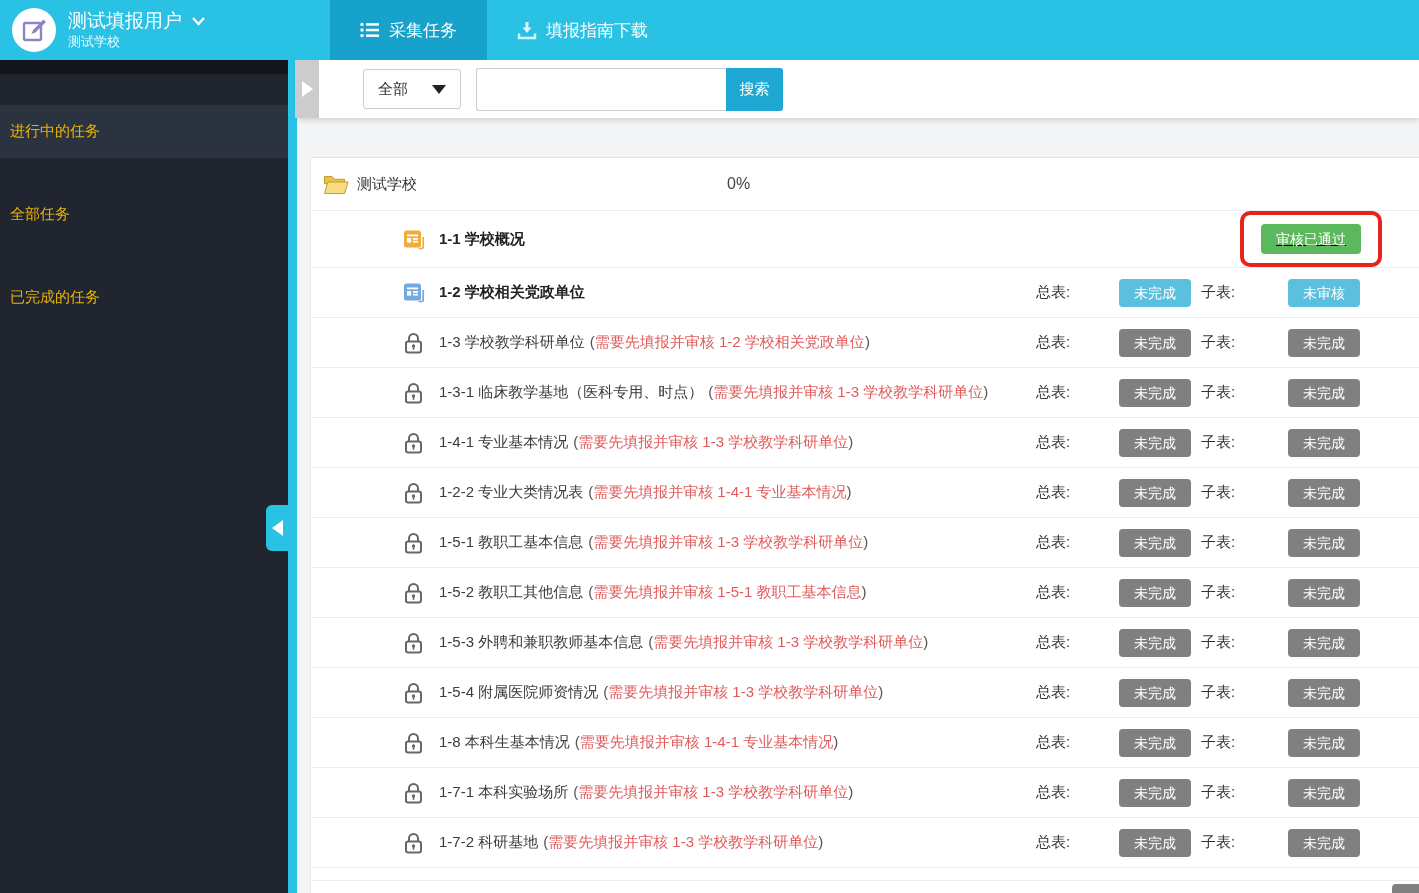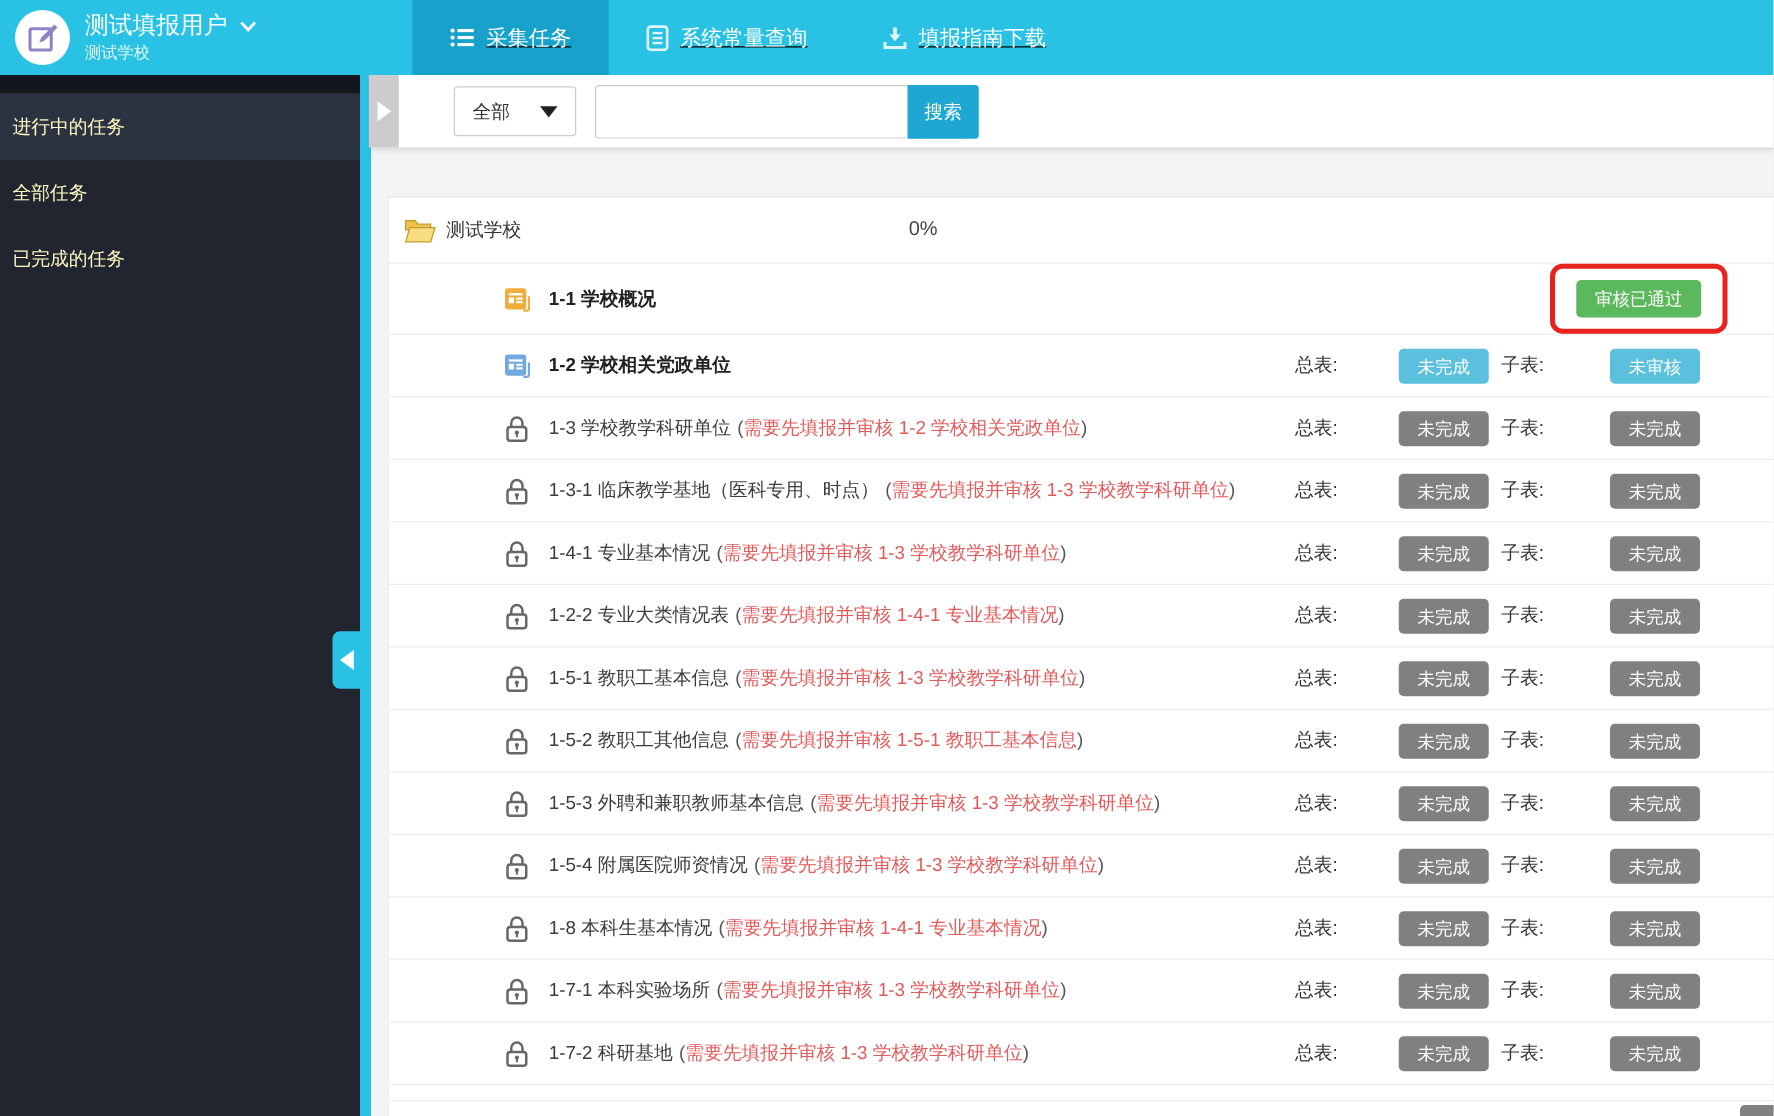--- a/index.html
+++ b/index.html
@@ -8,28 +8,28 @@
     position:relative; width:1419px; height:893px; overflow:hidden;
     background:#f3f4f6; font-family:"Liberation Sans", sans-serif;
   }
   
   .topbar { position:absolute; left:0; top:0; right:0; height:60px; background:#29c1e4; display:flex; z-index:5; }
   .user-block { width:330px; display:flex; align-items:center; padding-left:12px; gap:12px; cursor:pointer; }
   .avatar { width:44px; height:44px; border-radius:50%; background:#fff; display:flex; align-items:center; justify-content:center; flex:none; }
   .user-text { line-height:1.15; }
   .user-name { color:#fff; font-size:19px; display:flex; align-items:center; gap:9px; white-space:nowrap; }
   .user-org { color:#e8fbff; font-size:13px; margin-top:3px; }
-  .tabs { display:flex; align-items:stretch;text-decoration:underline; }
+  .tabs { display:flex; align-items:stretch; }
   .tab { display:flex; align-items:center; gap:9px; padding:0 30px; color:#fff; font-size:17px; cursor:pointer; white-space:nowrap; }
   .tab.active { background:#17a2cb; }
   
   .sidebar { position:absolute; left:0; top:60px; width:288px; bottom:0; background:#20252f; }
   .sidebar::before { content:""; position:absolute; left:0; top:0; right:0; height:14px; background:rgba(0,0,0,.38); }
   .side-items { padding-top:15px; }
-  .side-item { height:53px; display:flex; align-items:center; padding-left:10px; color:#fef9c3; font-size:15px; cursor:pointer; }
+  .side-item { height:53px; display:flex; align-items:center; padding-left:10px; color:#eab308; font-size:15px; cursor:pointer;margin-top:30px; }
   .side-item.active { background:#2c3340; }
   .accent-strip { position:absolute; left:288px; top:60px; width:9px; bottom:0; background:#29c1e4; }
   .collapse-tab { position:absolute; left:266px; top:505px; width:23px; height:46px; background:#29c1e4; border-radius:6px 0 0 6px; display:flex; align-items:center; justify-content:center; z-index:6; cursor:pointer; }
   .tri-left { width:0; height:0; border-top:8px solid transparent; border-bottom:8px solid transparent; border-right:11px solid #fff; }
   
   .content { position:absolute; left:297px; top:60px; right:0; bottom:0; background:#f3f4f6; }
   .filterbar { position:relative; height:58px; background:#fff; box-shadow:0 2px 5px rgba(0,0,0,.15); display:flex; align-items:center; padding-left:66px; gap:15px; z-index:2; }
   .panel-handle { position:absolute; left:-2px; top:0; width:24px; height:58px; background:#ccc; display:flex; align-items:center; justify-content:center; cursor:pointer; }
   .tri-right { width:0; height:0; border-top:8px solid transparent; border-bottom:8px solid transparent; border-left:11px solid #fff; }
   .select { width:250px; height:40px; border:1px solid #ccc; border-radius:3px; background:#fff; display:flex; align-items:center; justify-content:space-between; padding:0 14px; font-size:15px; color:#333; cursor:pointer; }
@@ -93,29 +93,20 @@
           <circle cx="2" cy="2.4" r="1.7" fill="#fff"></circle>
             <rect x="6" y="1.2" width="13" height="2.5" fill="#fff"></rect>
           <circle cx="2" cy="8" r="1.7" fill="#fff"></circle>
             <rect x="6" y="6.8" width="13" height="2.5" fill="#fff"></rect>
           <circle cx="2" cy="13.6" r="1.7" fill="#fff"></circle>
             <rect x="6" y="12.4" width="13" height="2.5" fill="#fff"></rect>
         </svg>
         <span>采集任务</span>
       </div>
       <div class="tab">
-        <svg width="18" height="21" viewBox="0 0 18 21">
-          <rect x="1.2" y="1.2" width="15.6" height="18.6" rx="2.5" fill="none" stroke="#ddf5fb" stroke-width="2.2"></rect>
-          <rect x="5" y="5.5" width="8" height="1.9" fill="#ddf5fb"></rect>
-          <rect x="5" y="9.5" width="8" height="1.9" fill="#ddf5fb"></rect>
-          <rect x="5" y="13.5" width="8" height="1.9" fill="#ddf5fb"></rect>
-        </svg>
-        <span>系统常量查询</span>
-      </div>
-      <div class="tab">
         <svg width="20" height="19" viewBox="0 0 20 19">
           <path d="M10 1 v7" stroke="#ddf5fb" stroke-width="3" fill="none"></path>
           <path d="M5.5 6.5 l4.5 5.5 4.5 -5.5 z" fill="#ddf5fb"></path>
           <path d="M2 12.5 v4.5 h16 v-4.5" stroke="#ddf5fb" stroke-width="2.4" fill="none"></path>
         </svg>
         <span>填报指南下载</span>
       </div>
     </nav>
   </header>
 
@@ -170,21 +161,21 @@
     <rect x="4" y="6.5" width="11" height="1.8" fill="#fff"></rect>
     <rect x="4" y="10" width="4.2" height="4.6" fill="#fff"></rect>
     <rect x="10" y="10" width="5" height="1.8" fill="#fff"></rect>
     <rect x="10" y="12.8" width="5" height="1.8" fill="#fff"></rect>
     <path d="M20.2 9 v9.5 a2 2 0 0 1 -2 2 h-2.5" stroke="currentColor" stroke-width="1.7" fill="none"></path>
   </svg>
 </span>
     <span class="title">1-1 学校概况</span>
 
     <span class="status-area single">
-              <span class="red-box" style="border-color: rgb(232, 35, 30);">
+              <span class="red-box" style="border-color: rgb(232, 35, 30); text-decoration: underline;">
                 <span class="badge big" style="background: rgb(92, 184, 92);">审核已通过</span>
               </span>
             </span>
   </div>
           <div class="row unlocked">
     <span class="row-icon form-blue">
   <svg width="23" height="23" viewBox="0 0 23 23">
     <rect x="1" y="2.5" width="17" height="17" rx="2.5" fill="currentColor"></rect>
     <rect x="4" y="6.5" width="11" height="1.8" fill="#fff"></rect>
     <rect x="4" y="10" width="4.2" height="4.6" fill="#fff"></rect>

